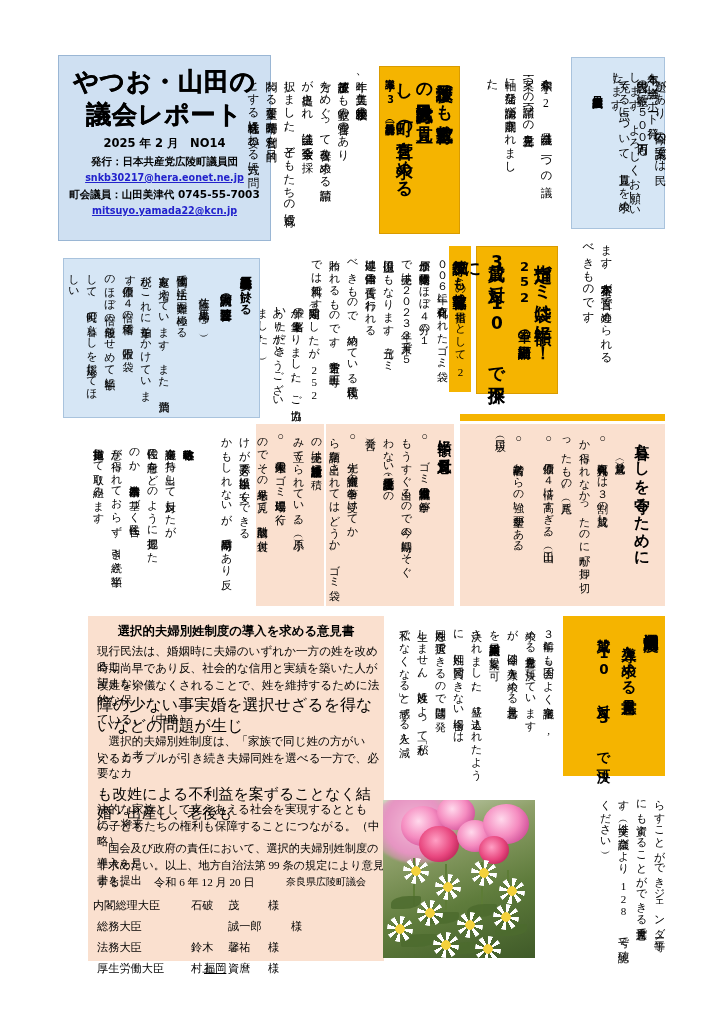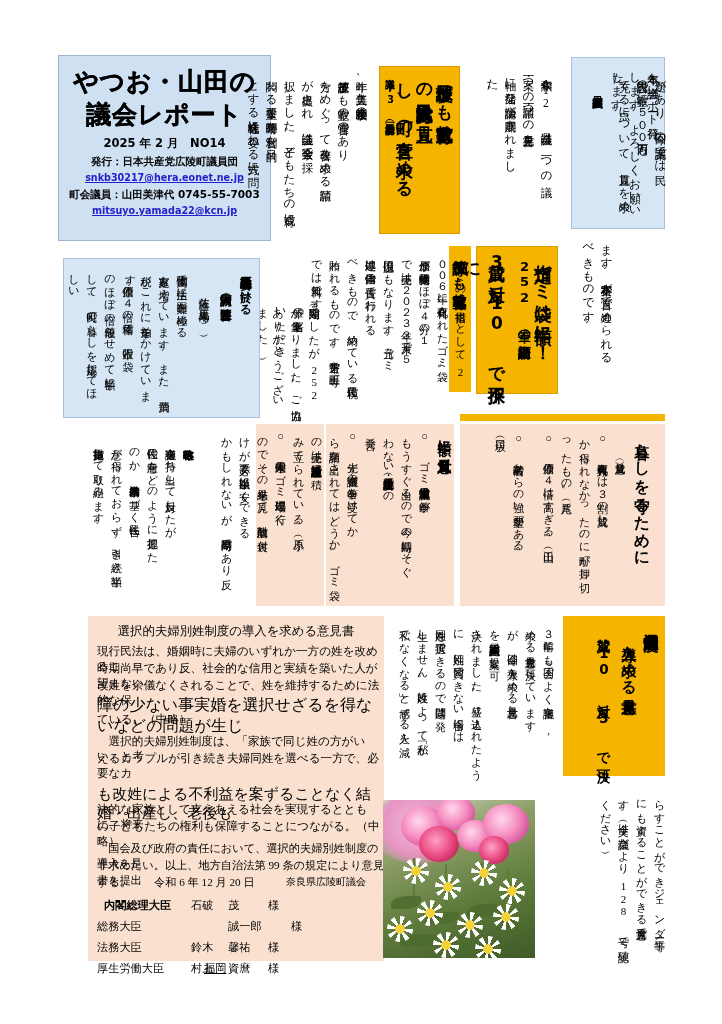--- a/index.html
+++ b/index.html
@@ -284,39 +284,39 @@
   <div class="vt b11" style="left:492px; top:432px; height:80px;">（坂口）</div>
 
   <div class="vt b11" style="left:180px; top:440px; height:160px; font-weight:bold;">敬称略</div>
   <div class="vt b11" style="left:162px; top:440px; height:160px;">審議会を持ち出して反対したが</div>
   <div class="vt b11" style="left:144px; top:440px; height:160px;">住民の意向をどのように把握した</div>
   <div class="vt b11" style="left:126px; top:440px; height:160px;">のか、自治基本条例に基づく住民合</div>
   <div class="vt b11" style="left:108px; top:440px; height:160px;">意が得られておらず、引き続き半額</div>
   <div class="vt b11" style="left:90px; top:440px; height:160px;">実施目指して取り組みます。</div>
 
   <div class="peach-box" style="left:88px; top:616px; width:296px; height:345px;">
-    <div class="ht" style="left:0; top:7px; width:296px; text-align:center; font-size:12.4px; font-weight:normal;">選択的夫婦別姓制度の導入を求める意見書</div>
+    <div class="ht" style="left:0; top:7px; width:296px; text-align:center; font-size:12.4px; font-weight:bold;">選択的夫婦別姓制度の導入を求める意見書</div>
     <div class="ht" style="left:9px; top:28px;  width:284px; font-size:11.6px;">現行民法は、婚姻時に夫婦のいずれか一方の姓を改めるこ</div>
     <div class="ht" style="left:9px; top:45px;  width:284px; font-size:11.6px;">時期尚早であり反、社会的な信用と実績を築いた人が望まない</div>
     <div class="ht" style="left:9px; top:62px;  width:284px; font-size:11.6px;">改姓を余儀なくされることで、姓を維持するために法的な保</div>
     <div class="ht" style="left:9px; top:79px;  width:284px; font-size:16px;">障の少ない事実婚を選択せざるを得ないなどの問題が生じ</div>
     <div class="ht" style="left:9px; top:96px;  width:284px; font-size:11.6px;">ている。（中略）</div>
     <div class="ht" style="left:9px; top:118px; width:284px; font-size:11.6px;">　選択的夫婦別姓制度は、「家族で同じ姓の方がいい」と考</div>
     <div class="ht" style="left:9px; top:135px; width:284px; font-size:11.6px;">えるカップルが引き続き夫婦同姓を選べる一方で、必要なカ</div>
     <div class="ht" style="left:9px; top:169px; width:284px; font-size:15px;">も改姓による不利益を案ずることなく結婚・出産し、老後も</div>
     <div class="ht" style="left:9px; top:186px; width:284px; font-size:11.6px;">法的な家族として支えあえる社会を実現するとともに、将来</div>
     <div class="ht" style="left:9px; top:203px; width:284px; font-size:11.6px;">の子どもたちの権利も保障することにつながる。（中略）</div>
     <div class="ht" style="left:9px; top:225px; width:290px; font-size:11.2px;">　国会及び政府の責任において、選択的夫婦別姓制度の導入を是</div>
     <div class="ht" style="left:9px; top:242px; width:290px; font-size:11.2px;">非求めたい。以上、地方自治法第 99 条の規定により意見書を提出</div>
     <div class="ht" style="left:9px; top:259px; width:290px; font-size:11.2px;">する。</div>
 
     <div class="ht" style="left:66px; top:259px; font-size:11.2px;">令和 6 年 12 月 20 日</div>
     <div class="ht" style="left:198px; top:259px; font-size:10px;text-align:center;">奈良県広陵町議会</div>
 
-    <div class="sig-row" style="left:16px;  top:282px;font-weight:bold;">内閣総理大臣</div>
+    <div class="sig-row" style="left:5px;  top:282px;">内閣総理大臣</div>
     <div class="sig-row" style="left:103px; top:282px;">石破</div>
     <div class="sig-row" style="left:140px; top:282px;">茂</div>
     <div class="sig-row" style="left:180px; top:282px;">様</div>
 
     <div class="sig-row" style="left:9px;  top:303px;">総務大臣</div>
     <div class="sig-row" style="left:103px; top:303px;margin-top:42px;">村上</div>
     <div class="sig-row" style="left:140px; top:303px;">誠一郎</div>
     <div class="sig-row" style="left:203px; top:303px;">様</div>
 
     <div class="sig-row" style="left:9px;  top:324px;">法務大臣</div>

